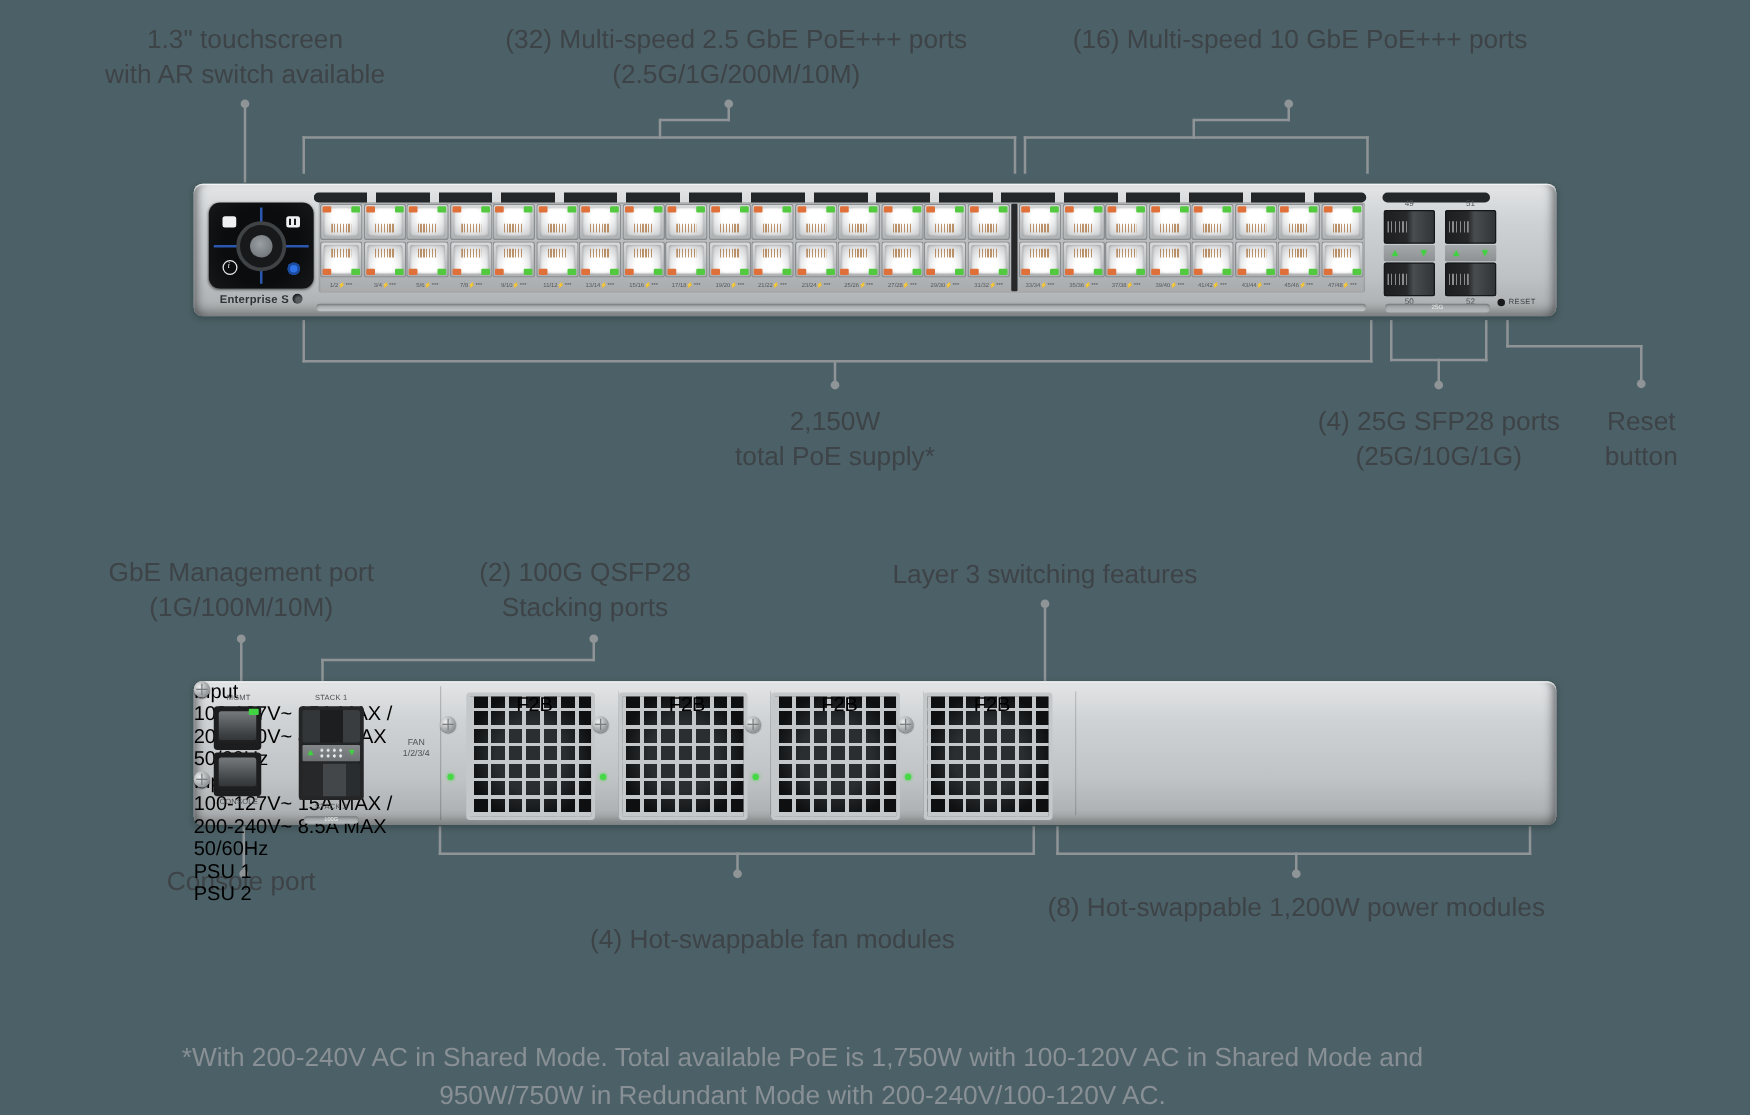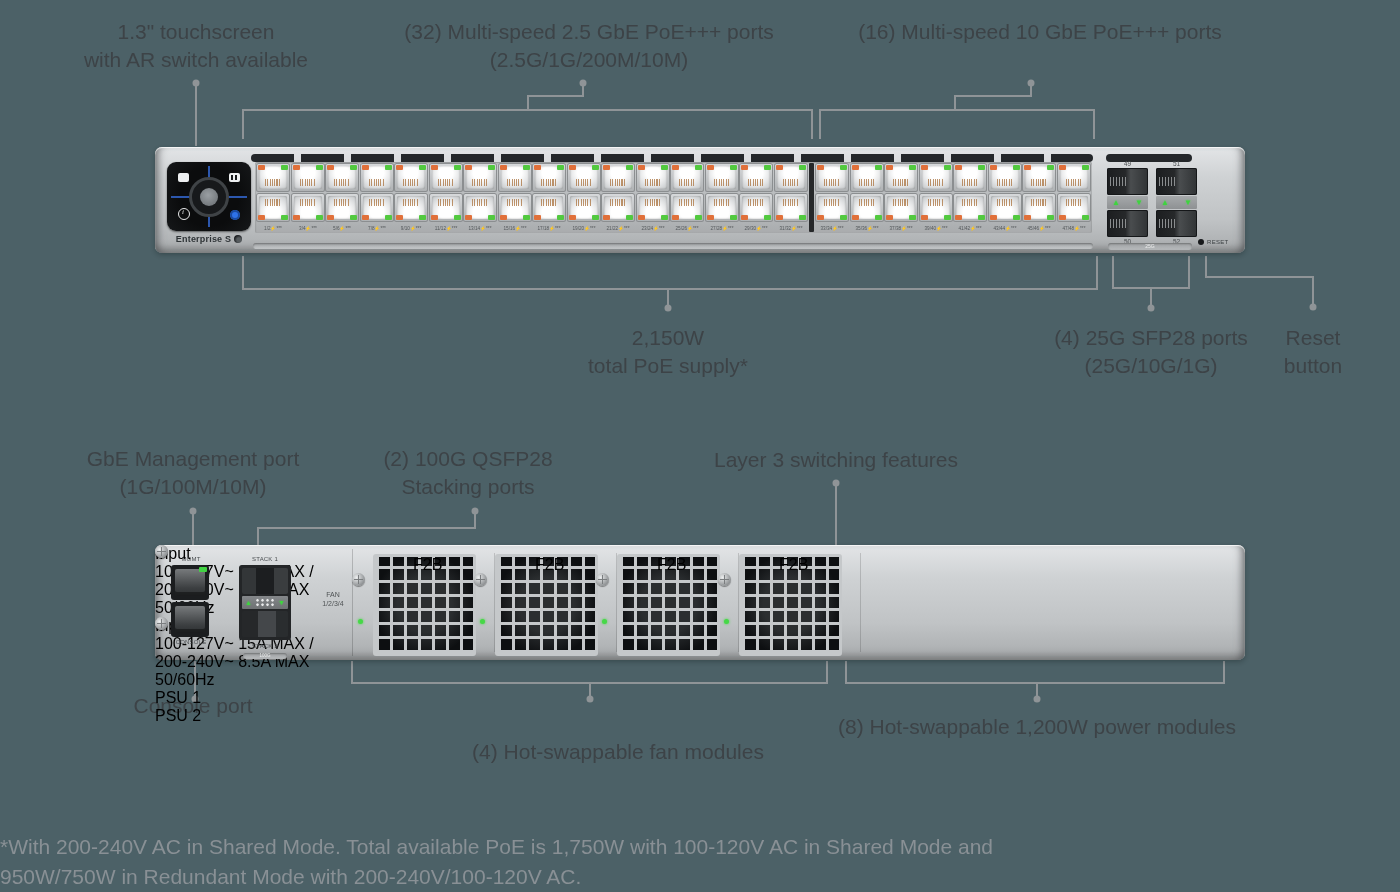--- a/index.html
+++ b/index.html
@@ -4,21 +4,21 @@
 <style>
   html,body{margin:0;padding:0;}
   body{font-family:"Liberation Sans",sans-serif;}
   .canvas{position:relative;width:1400px;height:892px;background:#4c6167;overflow:hidden;}
 
   
   .callout{position:absolute;transform:translateX(-50%);text-align:center;color:#3d4347;
            font-size:21px;line-height:28px;white-space:nowrap;}
   .c-line{position:absolute;background:#8f9497;}
   .c-dot{position:absolute;width:7px;height:7px;border-radius:50%;background:#8f9497;transform:translate(-50%,-50%);}
-  .footnote{position:absolute;left:0;top:832px;width:1284px;color:#899095;
+  .footnote{position:absolute;left:0;top:832px;width:1284px;text-align:center;color:#899095;
             font-size:21px;line-height:30px;}
 
   
   .chassis{position:absolute;left:155px;width:1090px;border-radius:7px;
     background:linear-gradient(180deg,#e3e5e7 0%,#cfd2d4 28%,#c0c3c5 68%,#a8abad 100%);
     box-shadow:inset 0 1px 1px rgba(255,255,255,.85),inset 0 -5px 7px rgba(0,0,0,.25),
                inset 9px 0 8px -6px rgba(105,109,111,.8),inset -9px 0 8px -6px rgba(105,109,111,.8),
                0 2px 5px rgba(15,25,28,.3);}
   .chassis.front{top:147px;height:106px;}
   .chassis.back{top:545px;height:115px;}

